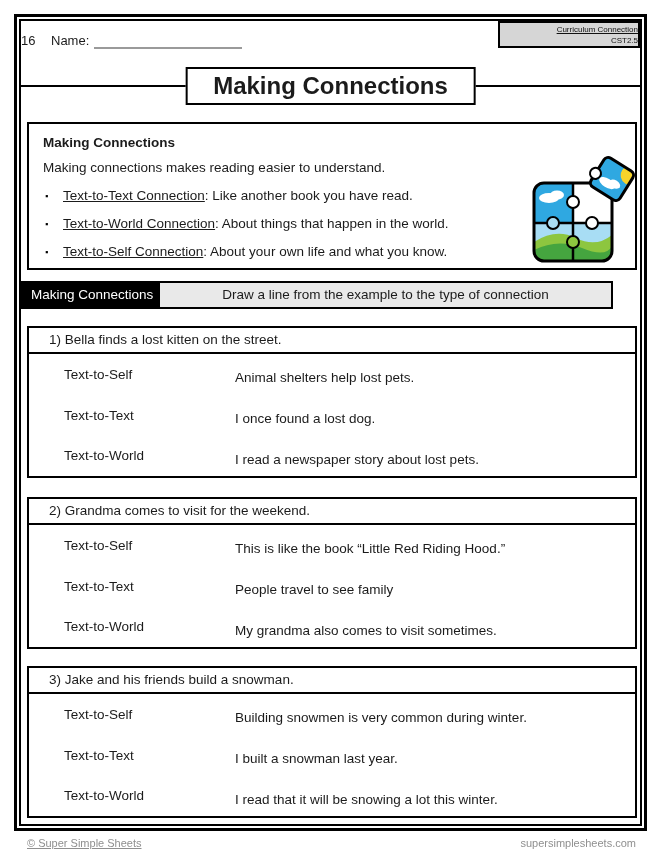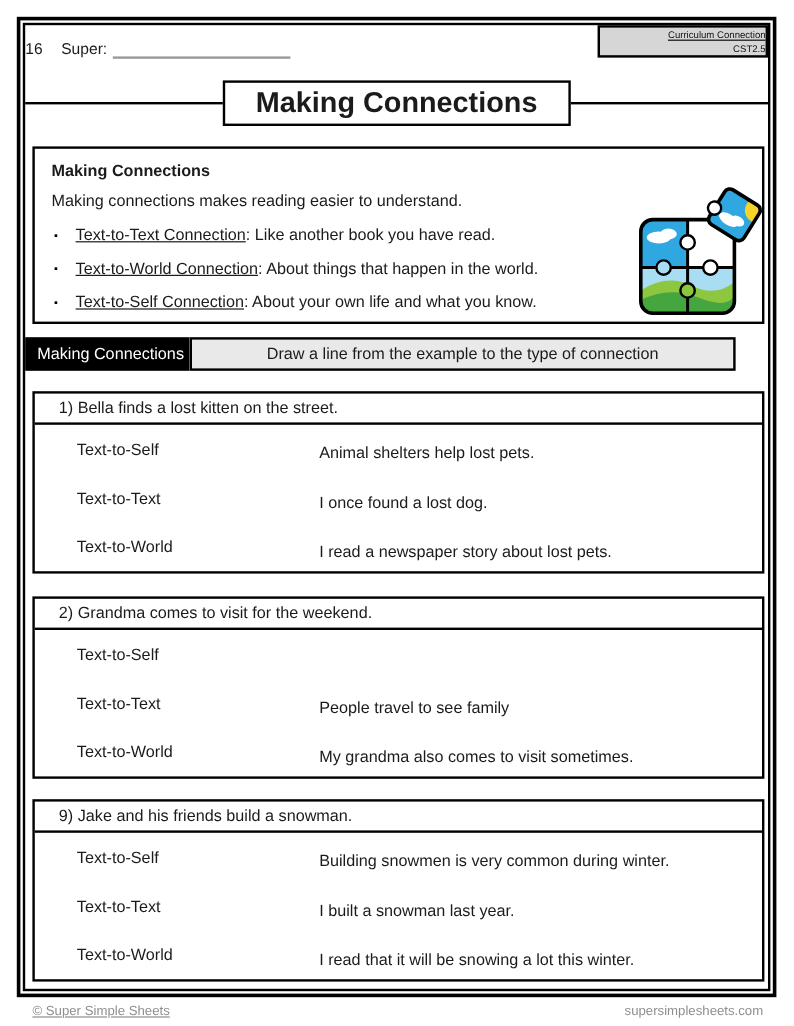--- a/index.html
+++ b/index.html
@@ -105,41 +105,41 @@
     height: 26px; line-height: 24px;
     border-bottom: 2px solid #000;
     padding-left: 20px; font-size: 13.5px;
   }
   .exercise-rows { display: flex; flex-direction: column; height: 122px; }
   .match-row { flex: 1; display: flex; align-items: center; position: relative; }
   .connection-type {
     position: absolute; left: 35px; font-size: 13.5px;
   }
   .statement {
-    position: absolute; left: 237px; font-size: 13.5px;
+    position: absolute; left: 206px; font-size: 13.5px;
     margin-top: 7px;
   }
   
   .footer-copyright {
     position: absolute; top: 837px; left: 27px;
     font-size: 11px; color: #8f8f8f; text-decoration: underline;
   }
   .footer-website {
     position: absolute; top: 837px; right: 26px;
     font-size: 11px; color: #8f8f8f;
   }
 </style>
 </head>
 <body>
 
 <div class="sheet">
   <div class="sheet-inner">
 
     <div class="name-row">
-      <span>Super:</span><span class="name-line"></span>
+      <span>Name:</span><span class="name-line"></span>
     </div>
     <div class="page-number">16</div>
     <div class="curriculum-box">
       <div class="cc-label">Curriculum Connection</div>
       <div>CST2.5</div>
     </div>
     <div class="title-rule"></div>
     <div class="title-box">Making Connections</div>
 
     <div class="info-box">
@@ -219,34 +219,35 @@
           <span class="statement">I read a newspaper story about lost pets.</span>
         </div>
       </div>
     </div>
 
     <div class="exercise exercise-2">
       <div class="exercise-prompt">2) Grandma comes to visit for the weekend.</div>
       <div class="exercise-rows">
         <div class="match-row">
           <span class="connection-type">Text-to-Self</span>
+          <span class="statement">This is like the book “Little Red Riding Hood.”</span>
         </div>
         <div class="match-row">
           <span class="connection-type">Text-to-Text</span>
           <span class="statement">People travel to see family</span>
         </div>
         <div class="match-row">
           <span class="connection-type">Text-to-World</span>
           <span class="statement">My grandma also comes to visit sometimes.</span>
         </div>
       </div>
     </div>
 
     <div class="exercise exercise-3">
-      <div class="exercise-prompt">9) Jake and his friends build a snowman.</div>
+      <div class="exercise-prompt">3) Jake and his friends build a snowman.</div>
       <div class="exercise-rows">
         <div class="match-row">
           <span class="connection-type">Text-to-Self</span>
           <span class="statement">Building snowmen is very common during winter.</span>
         </div>
         <div class="match-row">
           <span class="connection-type">Text-to-Text</span>
           <span class="statement">I built a snowman last year.</span>
         </div>
         <div class="match-row">

